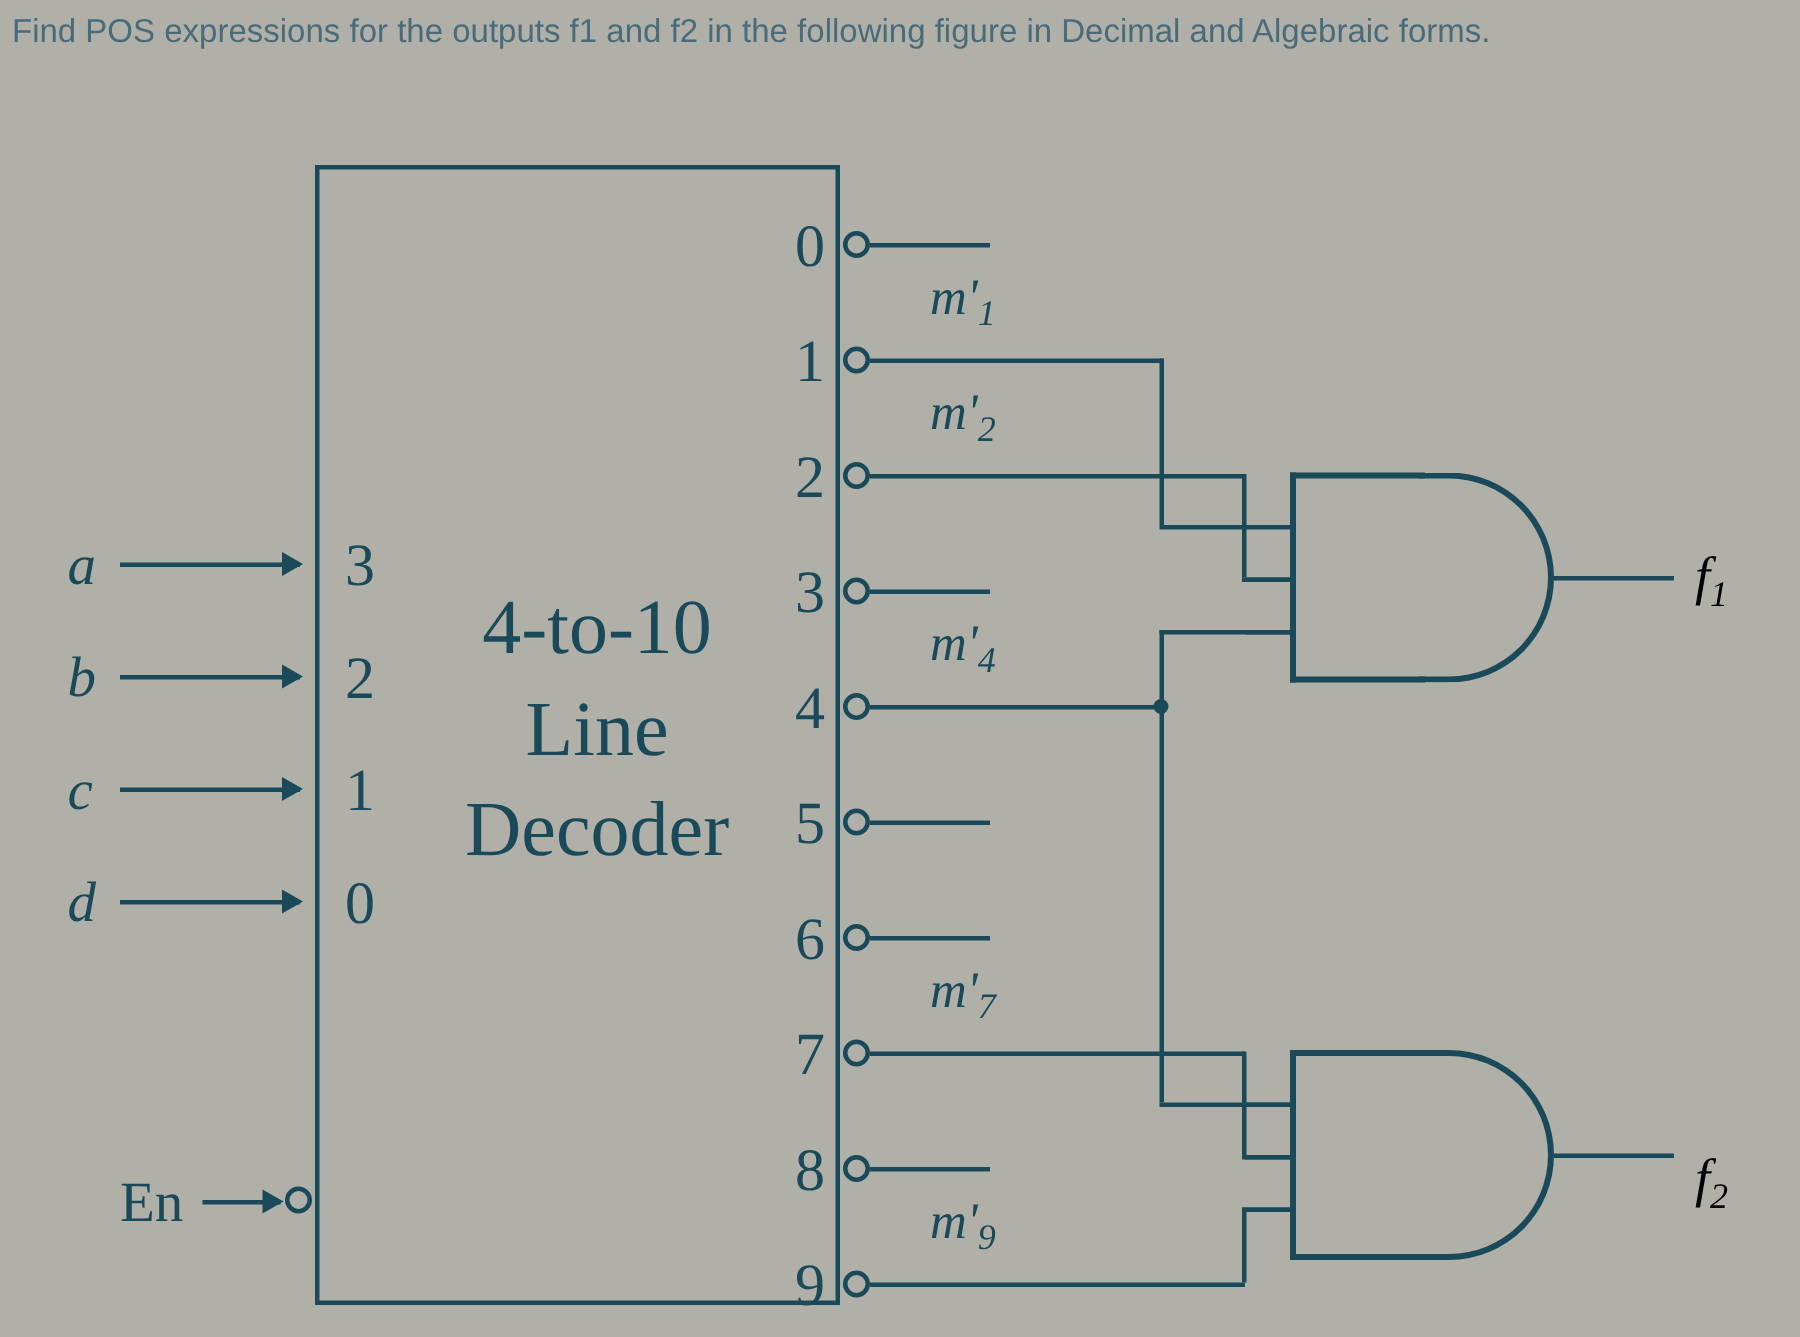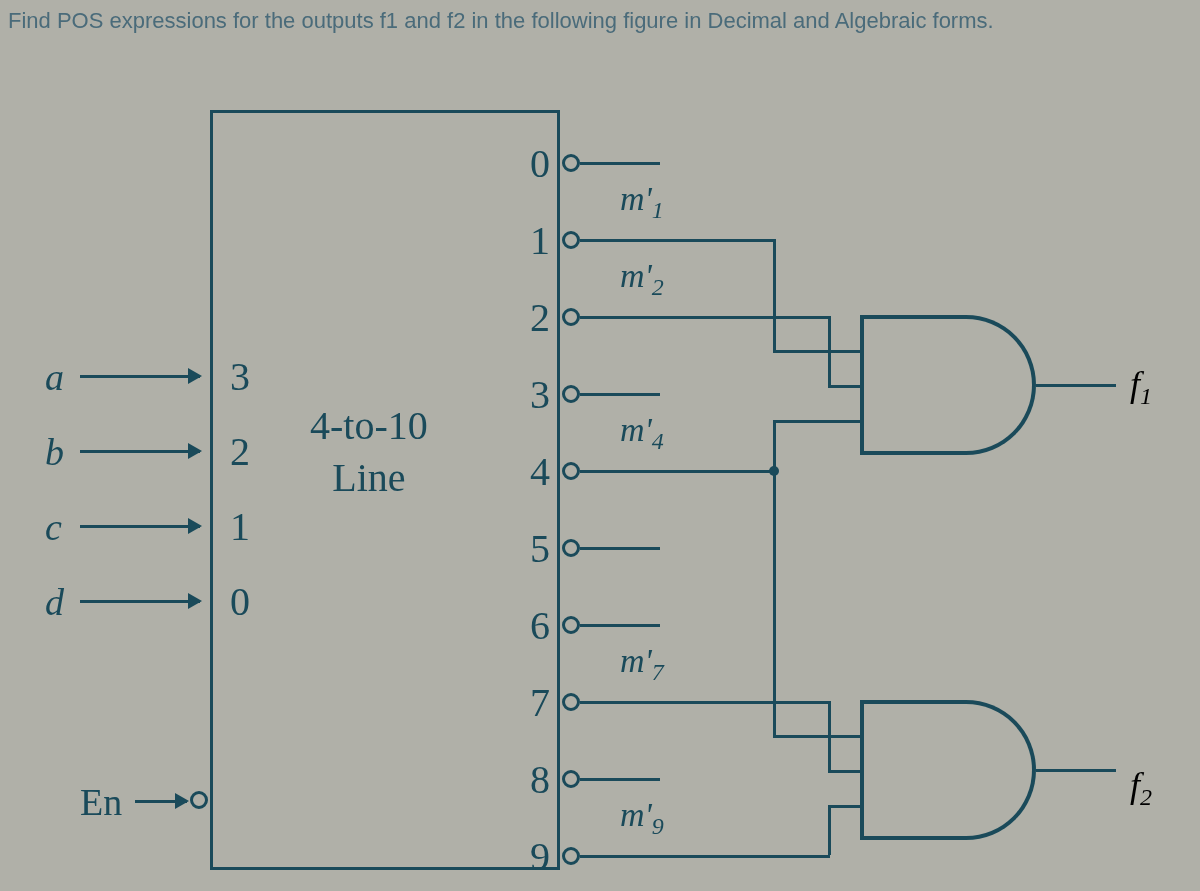--- a/index.html
+++ b/index.html
@@ -32,22 +32,22 @@
       left: 210px;
       top: 10px;
       width: 350px;
       height: 760px;
       border: 3px solid #1a4a5a;
       background: transparent;
     }
     .decoder-title {
       position: absolute;
       left: 310px;
-      top: 300px;
-      font-size: 40px;
+      top: 285px;
+      font-size: 52px;
       color: #1a4a5a;
       line-height: 1.3;
       text-align: center;
       font-family: "Times New Roman", serif;
     }
     
     .input-label {
       position: absolute;
       font-size: 38px;
       color: #1a4a5a;
@@ -181,20 +181,21 @@
 <body>
 
 <div class="question">Find POS expressions for the outputs f1 and f2 in the following figure in Decimal and Algebraic forms.</div>
 
 <div class="diagram">
 
   <div class="decoder-box"></div>
   <div class="decoder-title">
     <span>4-to-10</span><br>
     <span>Line</span><br>
+    <span>Decoder</span>
   </div>
 
   <div class="input-label" style="left:45px; top:255px;">a</div>
   <div class="arrow" style="left:80px; top:275px; width:120px;"></div>
   <div class="input-weight" style="left:230px; top:253px;">3</div>
 
   <div class="input-label" style="left:45px; top:330px;">b</div>
   <div class="arrow" style="left:80px; top:350px; width:120px;"></div>
   <div class="input-weight" style="left:230px; top:328px;">2</div>
 

